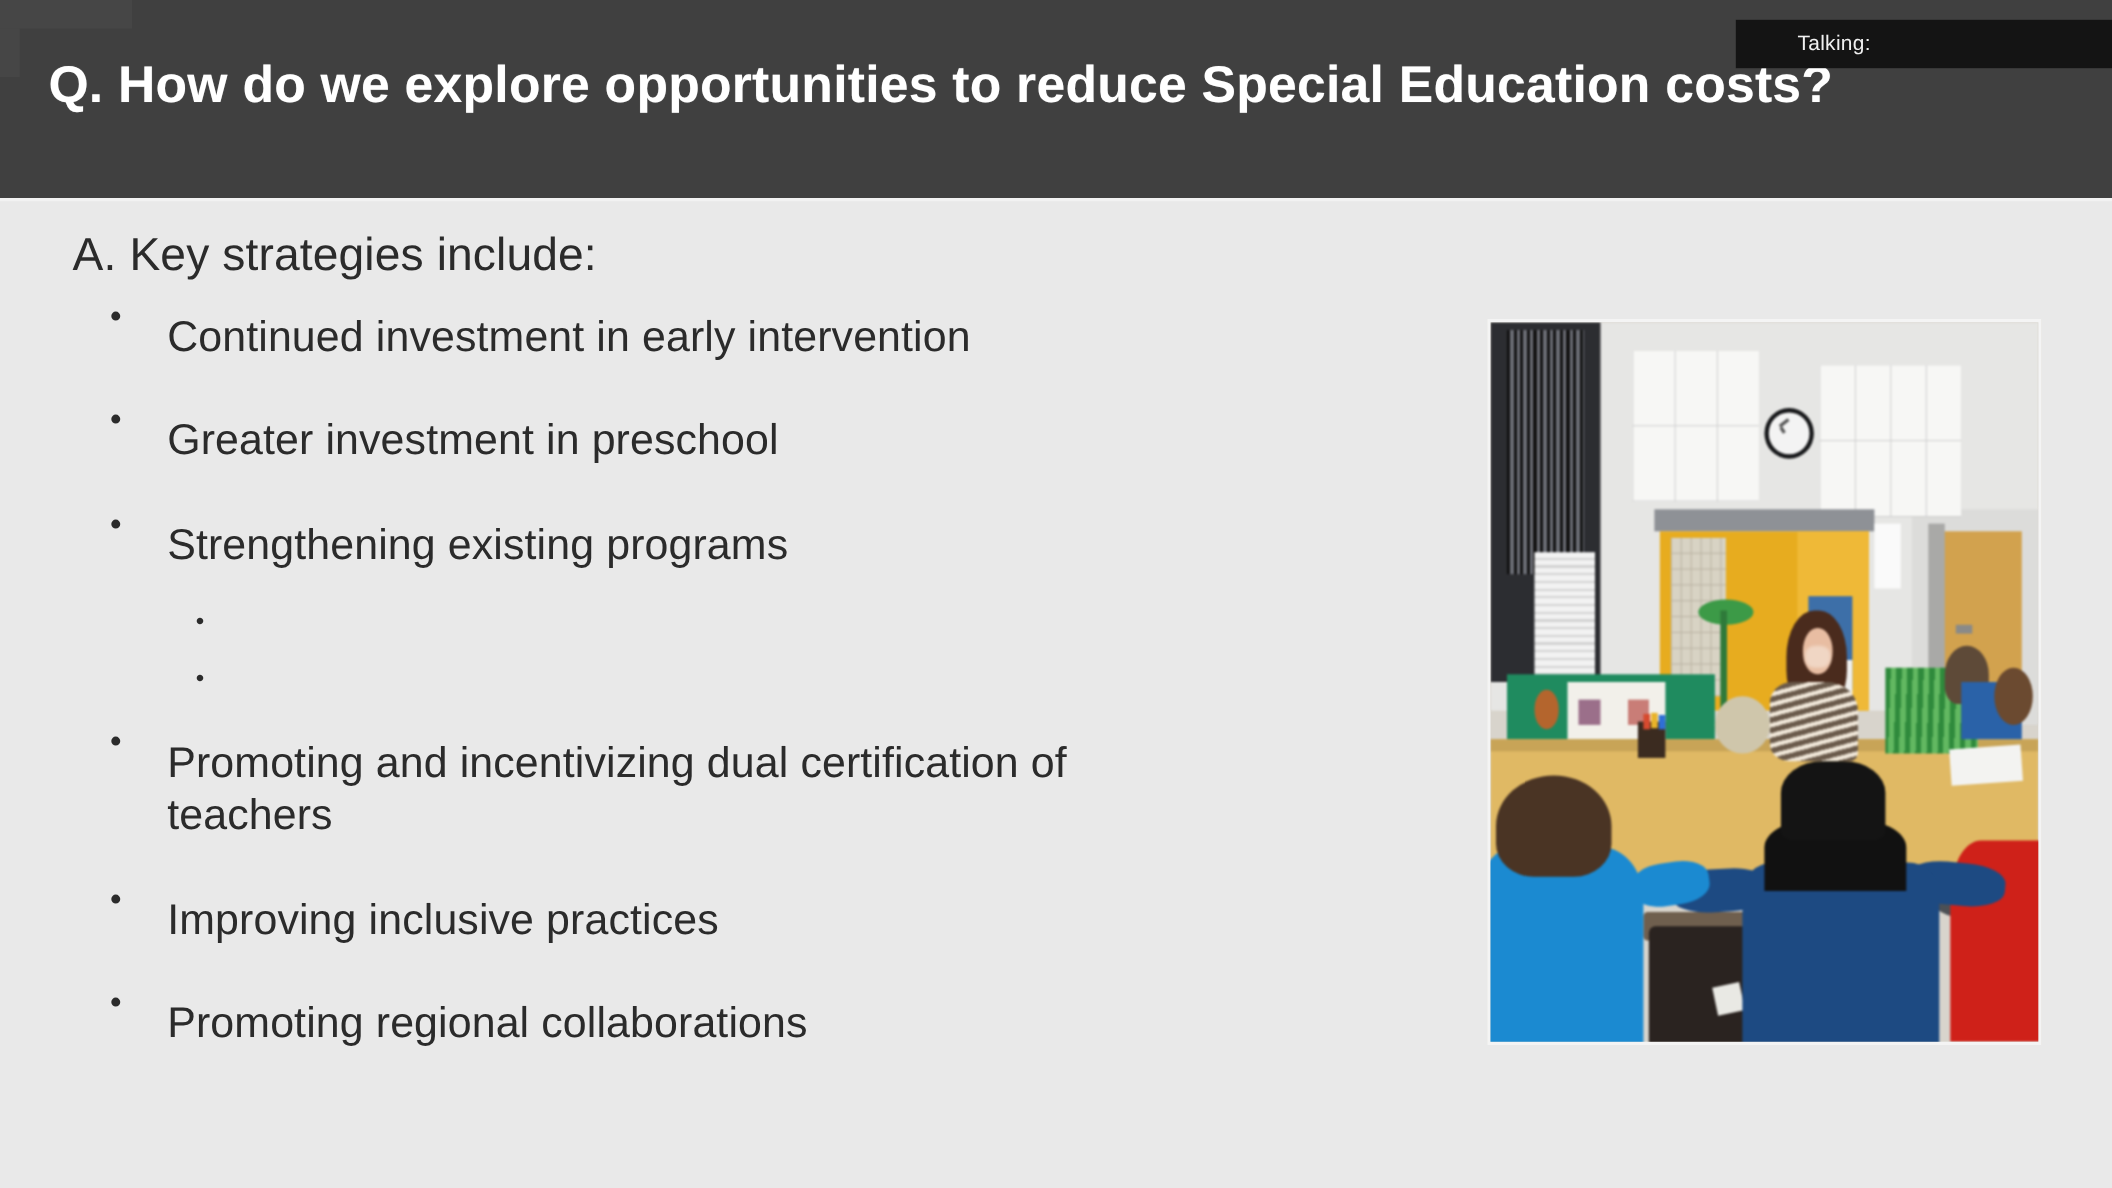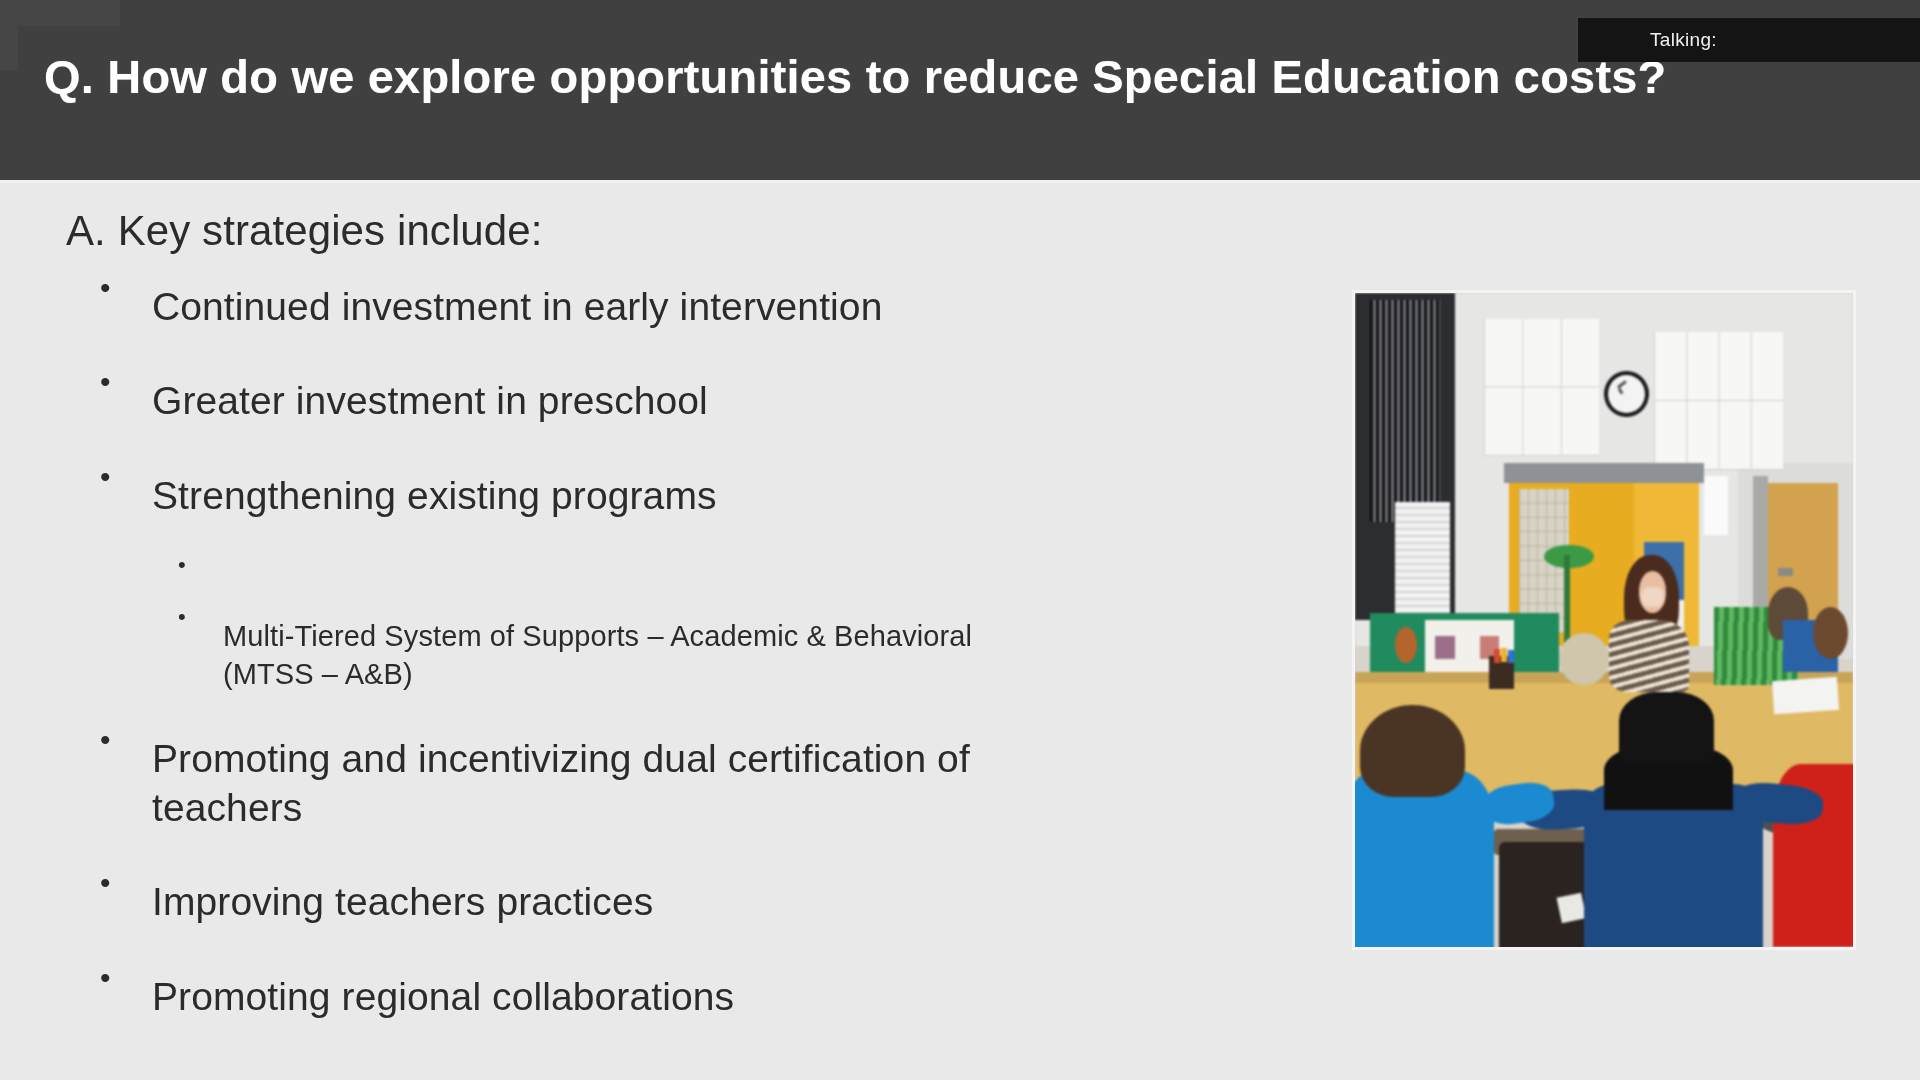--- a/index.html
+++ b/index.html
@@ -82,21 +82,21 @@
     position: absolute;
     left: 1578px;
     top: 18px;
     width: 342px;
     height: 44px;
     background: #141414;
     color: #f0f0f0;
     font-size: 19px;
     display: flex;
     align-items: center;
-    padding-left: 72px;
+    padding-left: 56px;
     box-sizing: border-box;
     letter-spacing: 0.3px;
   }
 
   
   #content {
     position: absolute;
     left: 0;
     top: 183px;
     width: 1920px;
@@ -334,31 +334,30 @@
         <span class="bullet-dot">•</span>
         <span class="bullet-text">Strengthening existing programs</span>
       </div>
 
       <div class="bullet-row lvl2">
         <span class="bullet-dot">•</span>
       </div>
 
       <div class="bullet-row lvl2">
         <span class="bullet-dot">•</span>
-        <span class="bullet-text">Multi-Tiered System of Supports – Academic &amp; Behavioral (MTSS – A&amp;B)</span>
       </div>
 
       <div class="bullet-row lvl1">
         <span class="bullet-dot">•</span>
         <span class="bullet-text">Promoting and incentivizing dual certification of teachers</span>
       </div>
 
       <div class="bullet-row lvl1">
         <span class="bullet-dot">•</span>
-        <span class="bullet-text">Improving teachers practices</span>
+        <span class="bullet-text">Improving inclusive practices</span>
       </div>
 
       <div class="bullet-row lvl1">
         <span class="bullet-dot">•</span>
         <span class="bullet-text">Promoting regional collaborations</span>
       </div>
 
     </div>
   </div>
 

